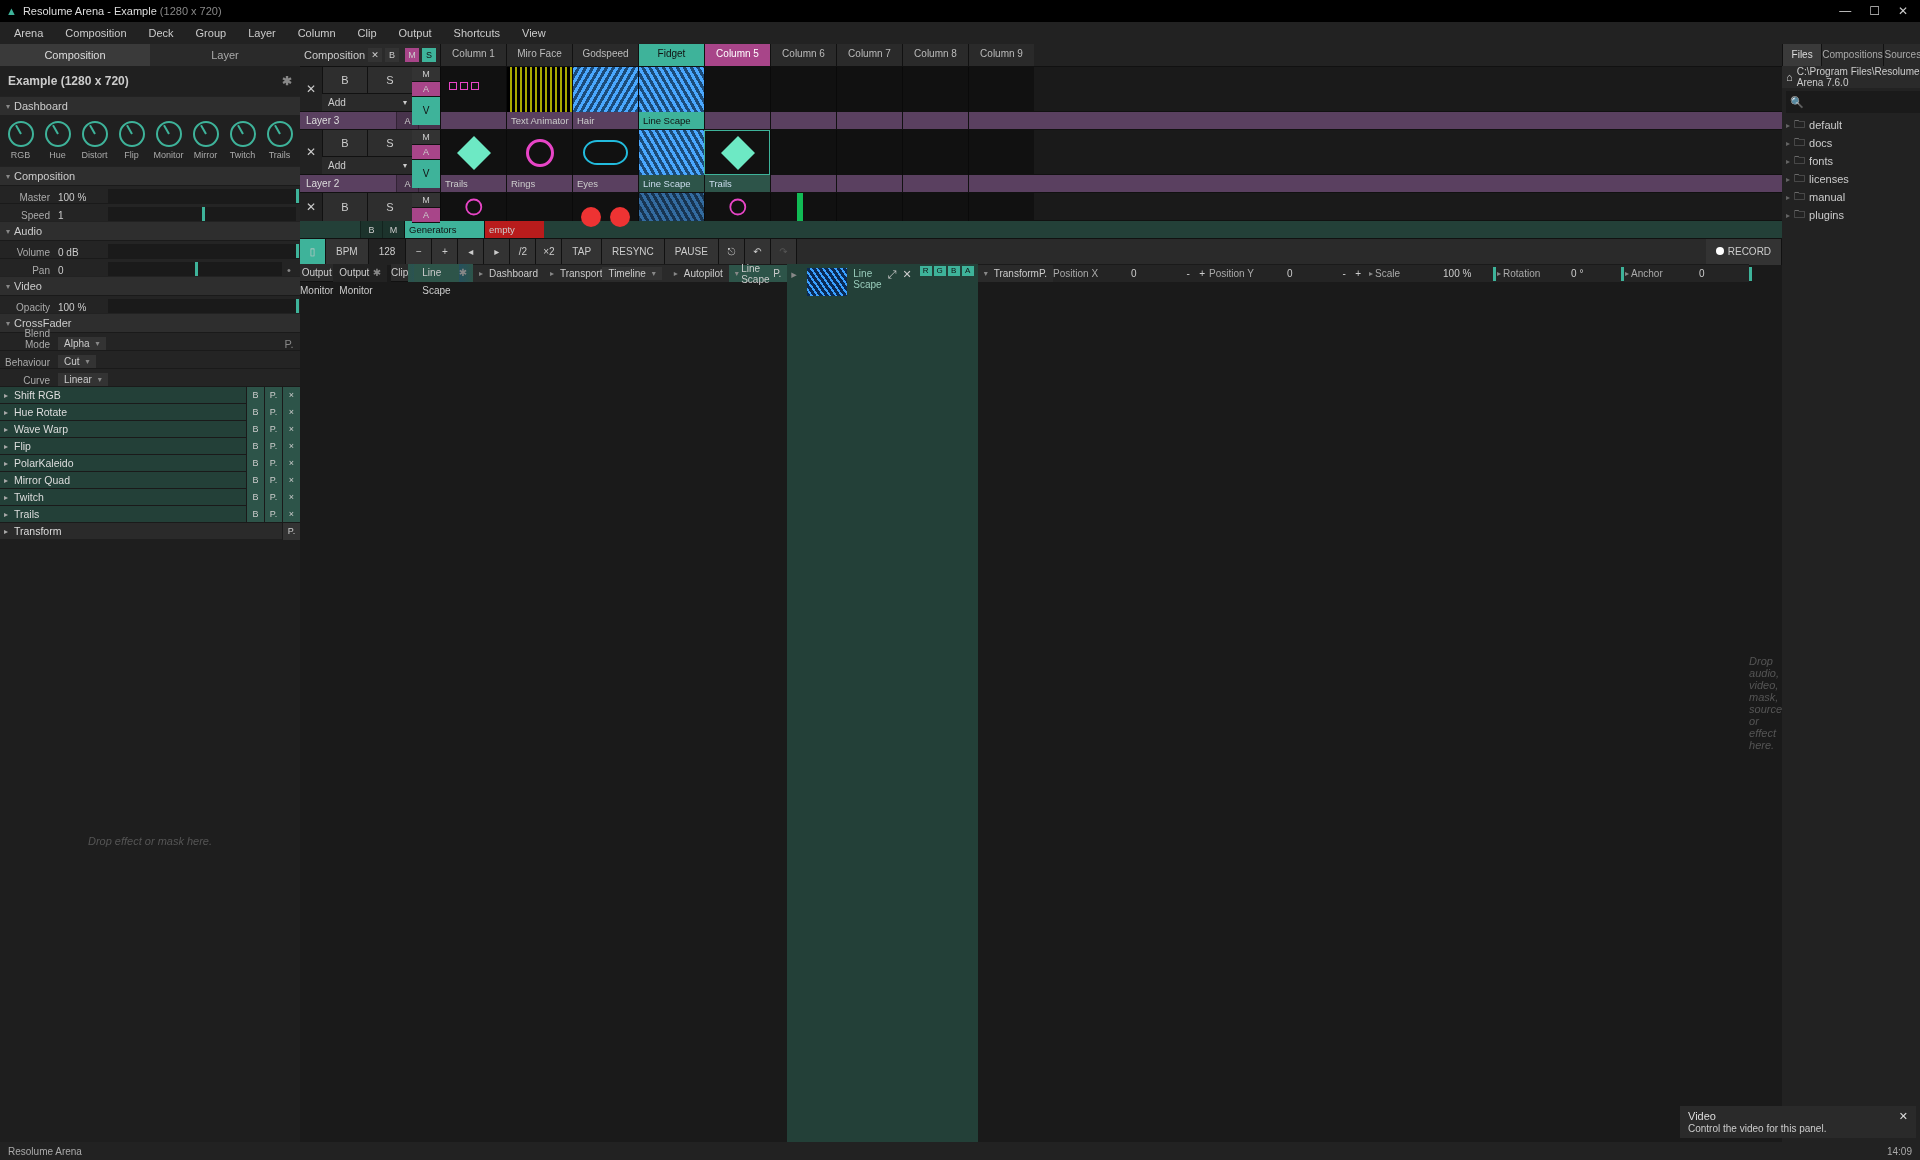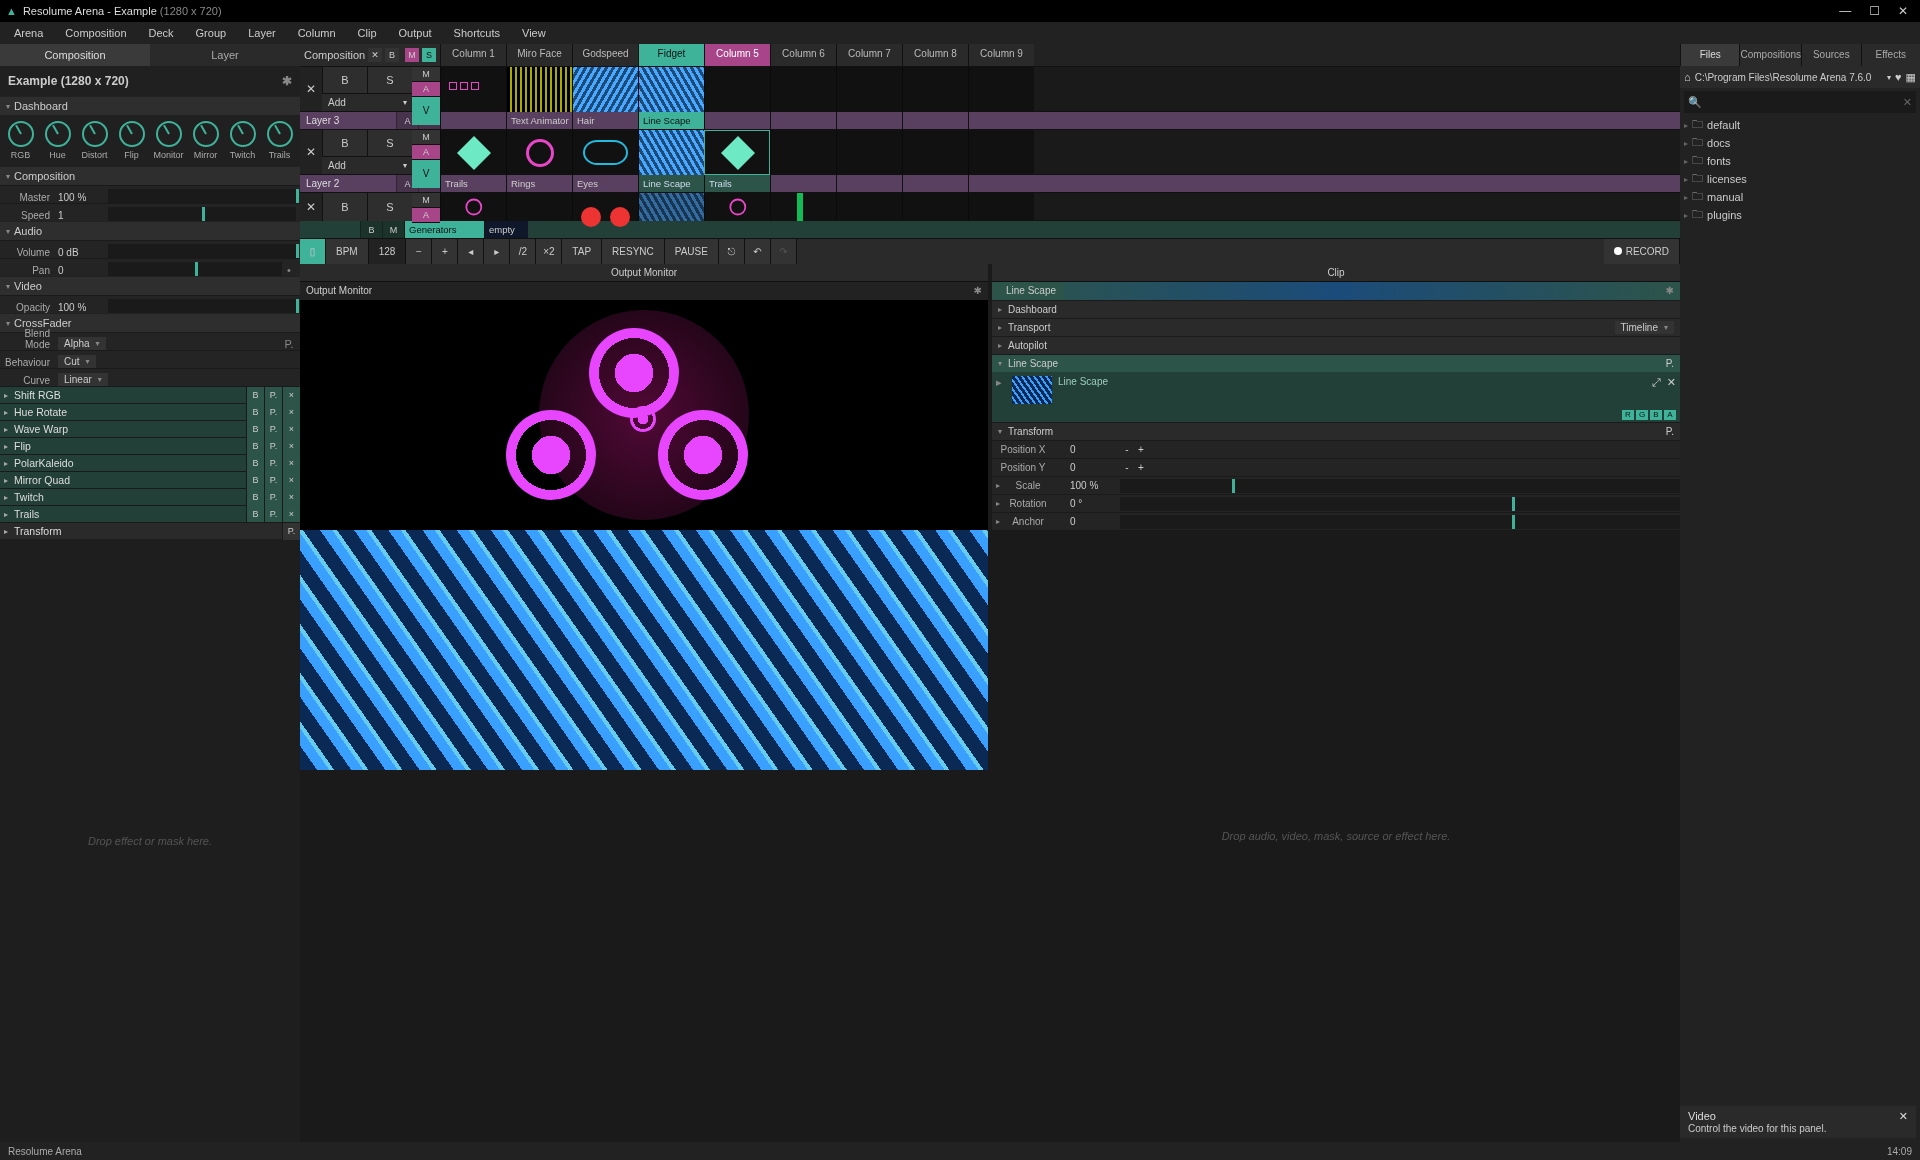--- a/index.html
+++ b/index.html
@@ -66,33 +66,33 @@
 .clip-label { width: 66px; line-height: 18px; padding: 0 4px; font-size: 9.5px; border-left: 1px solid #111; overflow: hidden; white-space: nowrap; cursor:pointer;}
 .clip-label.purple { background: #5a4060; }
 .clip-label.teal { background: #2d5449; color:#cde;}
 .clip-label.active { background: #3eb39a; color:#111;}
 .transport { display: flex; height: 26px; align-items: center; background: #2a2a2a; gap: 0; border-top:1px solid #111;}
 .transport .btn { height: 26px; padding: 0 10px; line-height: 26px; font-size: 10px; background: #333; border-right: 1px solid #111; cursor: pointer; }
 .transport .btnsq { width:26px; text-align:center; padding:0;}
 .transport .rec { margin-left:auto; }
 .transport .rec-dot { display:inline-block; width:8px; height:8px; border-radius:50%; background:#fff; margin-right:4px;}
 .monitors { display: flex; flex: 1; gap: 4px; padding: 0;}
-.mon-col { flex: 1; display: flex; flex-direction: column; }
+.mon-col { flex: 1; display: flex; flex-direction: row; }
 .mon-header { height: 18px; line-height: 18px; text-align: center; background: #2a2a2a; font-size: 10px; border-bottom:1px solid #111;}
 .mon-title { height: 18px; line-height: 18px; padding: 0 6px; background: #222; font-size: 10px; display:flex;}
 .mon-title .gear { margin-left:auto; color:#888;}
 .mon-view { background: #000; position: relative; overflow: hidden; }
 .mon-view.out { height: 230px; }
 .mon-view.prev { height: 240px; }
 .clip-panel-row { height: 18px; display:flex; align-items:center; padding:0 6px; background:#2a2a2a; border-top:1px solid #1a1a1a; font-size:10px;}
 .clip-panel-row.teal { background:#2d5449;}
 .clip-panel-row .arrow { width:10px; font-size:8px; color:#888;}
 .clip-panel-row .r { margin-left:auto;}
 .clip-val-row { height:18px; display:flex; align-items:center; background:#242424; border-top:1px solid #1a1a1a; font-size:10px;}
-.clip-val-row .label { width:78px; text-align:center; padding-right:16px; color:#aaa;}
+.clip-val-row .label { width:78px; text-align:left; padding-right:16px; color:#aaa;}
 .clip-val-row .val { width:50px; color:#ccc;}
 .clip-val-row .slider { flex:1; height:14px; background:#1a1a1a; position:relative;}
 .clip-val-row .handle { position:absolute; width:3px; height:14px; background:#3eb39a;}
 .clip-val-row .pm { width:14px; text-align:center; cursor:pointer;}
 .rgba { display:flex; gap:2px; margin-left:auto;}
 .rgba span { width:12px; height:10px; line-height:10px; text-align:center; font-size:8px; background:#3eb39a; color:#111;}
 .right-panel { width: 240px; background: #222; display: flex; flex-direction: column; }
 .right-tabs { display: flex; height: 22px; }
 .right-tabs .tab { flex: 1; text-align: center; line-height: 22px; font-size: 10px; background: #2a2a2a; cursor: pointer; border-left:1px solid #111; color:#aaa;}
 .right-tabs .tab.active { background: #3a3a3a; color:#ddd;}
@@ -504,21 +504,21 @@
       <div class="clip-cell" style="height:28px"></div>
       <div class="clip-cell" style="height:28px"></div>
       <div class="clip-cell" style="height:28px"></div>
     </div>
 
     <div class="layer-name-row teal">
       <div class="name" style="width:60px;"></div>
       <div class="ab">B</div>
       <div class="ab">M</div>
       <div class="clip-label active" style="width:80px">Generators</div>
-      <div class="clip-label" style="width:44px;background:#0f172a">empty</div>
+      <div class="clip-label" style="width:60px;background:#b91c1c">empty</div>
     </div>
 
     <div class="transport">
       <span class="btn btnsq" style="background:#3eb39a">▯</span>
       <span class="btn">BPM</span>
       <span class="btn" style="background:#222">128</span>
       <span class="btn btnsq">−</span>
       <span class="btn btnsq">+</span>
       <span class="btn btnsq">◂</span>
       <span class="btn btnsq">▸</span>

